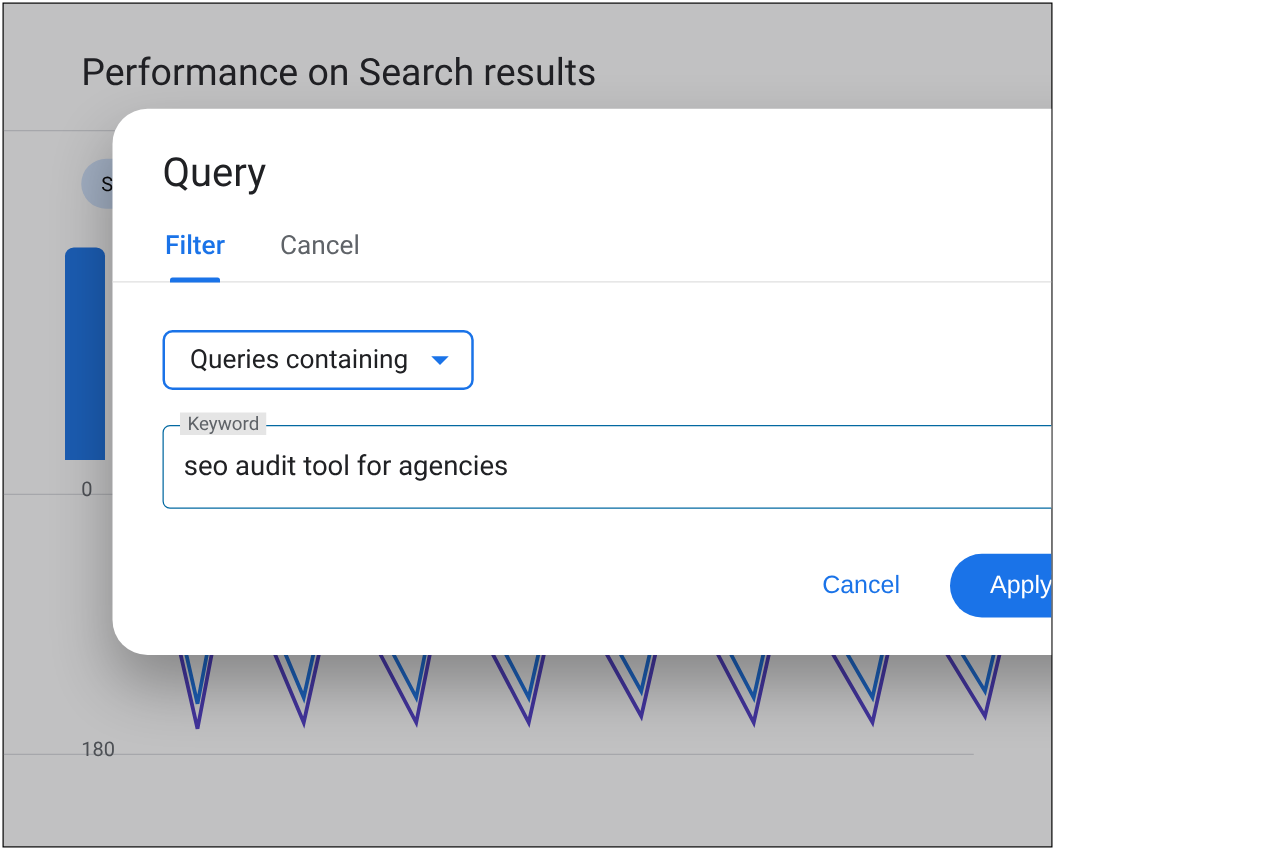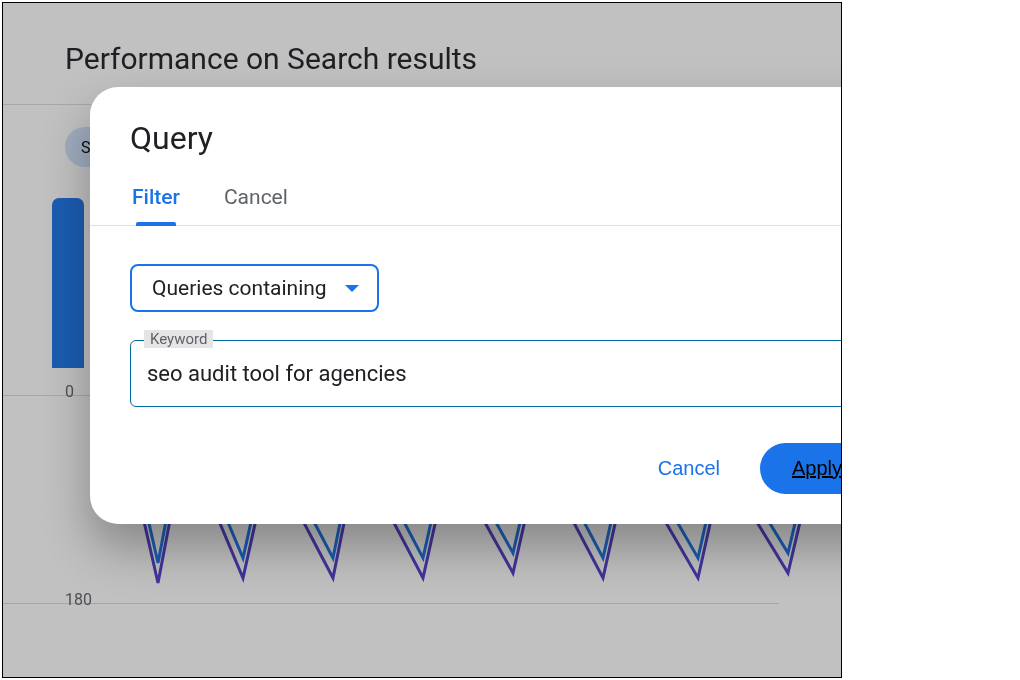--- a/index.html
+++ b/index.html
@@ -194,27 +194,26 @@
       font-weight: 500;
       color: #1a73e8;
       background: none;
       border: none;
       cursor: pointer;
       padding: 10px 12px;
     }
     .btn-primary {
       font-size: 20px;
       font-weight: 500;
-      color: #000000;
+      color: #ffffff;
       background: #1a73e8;
       border: none;
       border-radius: 999px;
       padding: 14px 32px;
       cursor: pointer;
-      text-decoration: underline;
     }
   </style>
 </head>
 <body>
 
 <div class="outer-border">
   <div class="page">
     <h1 class="page-title">Performance on Search results</h1>
     <hr class="divider">
     <div class="chips-row">

